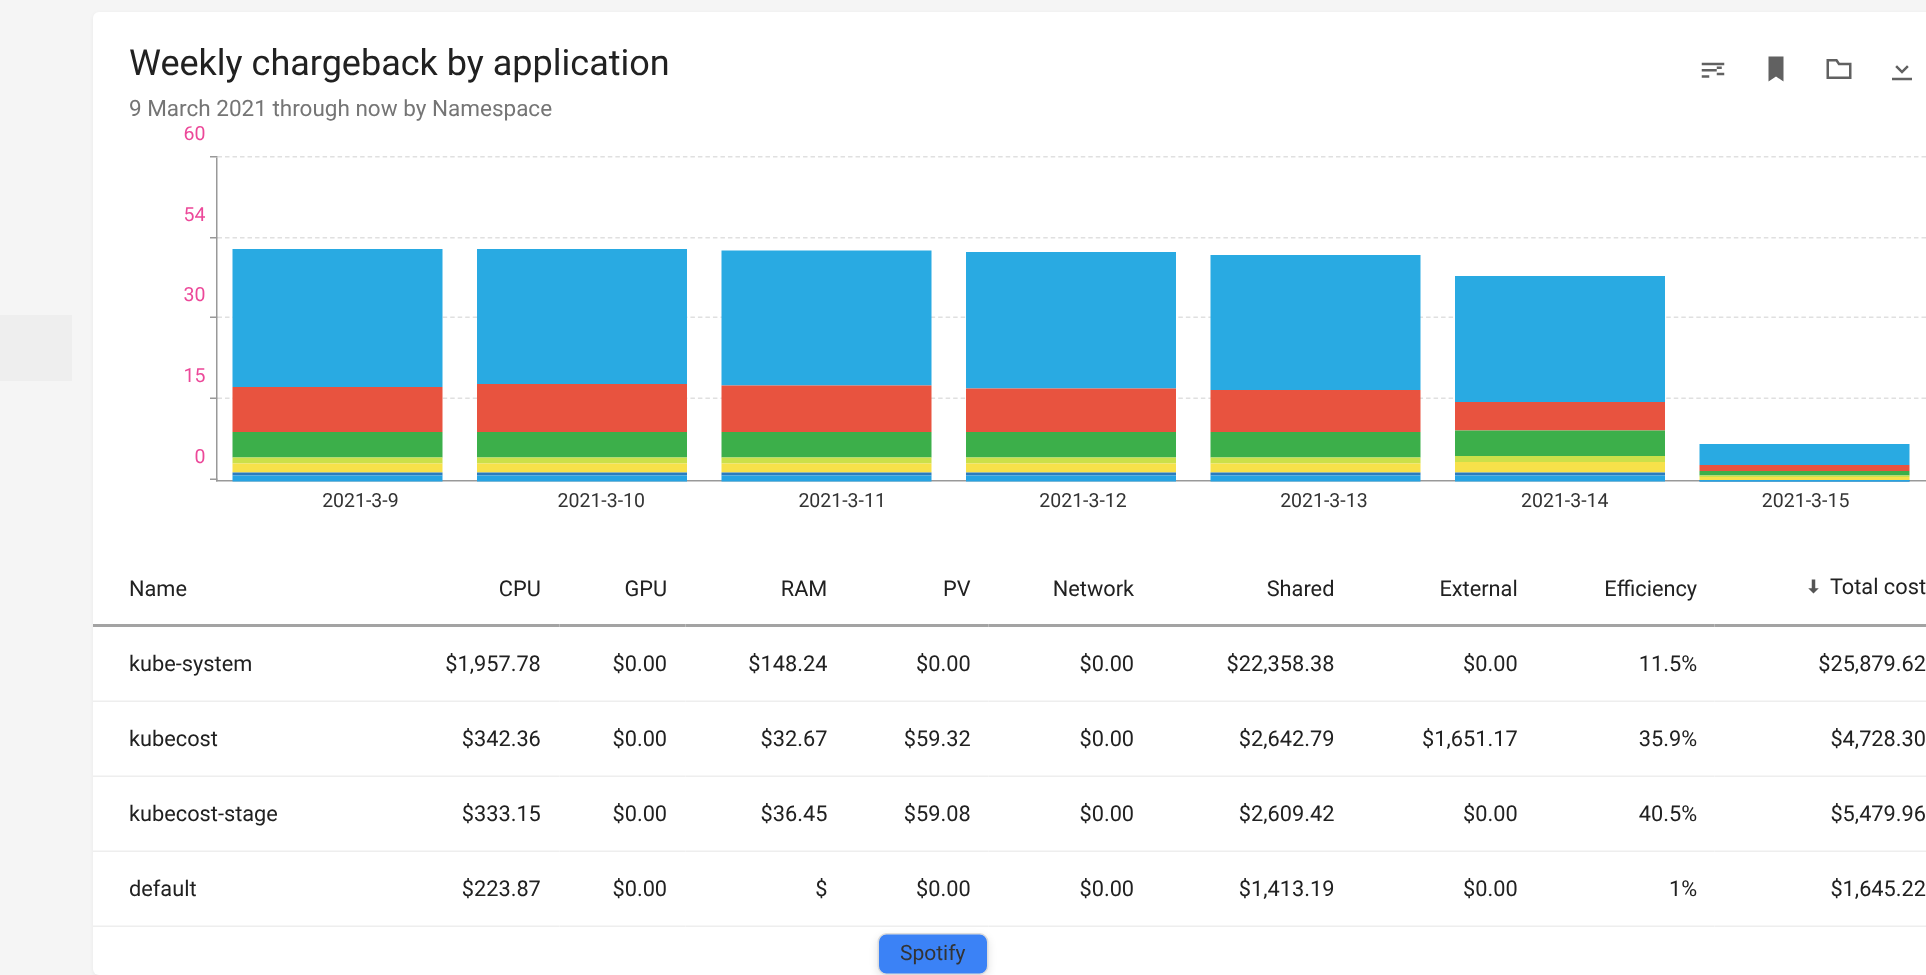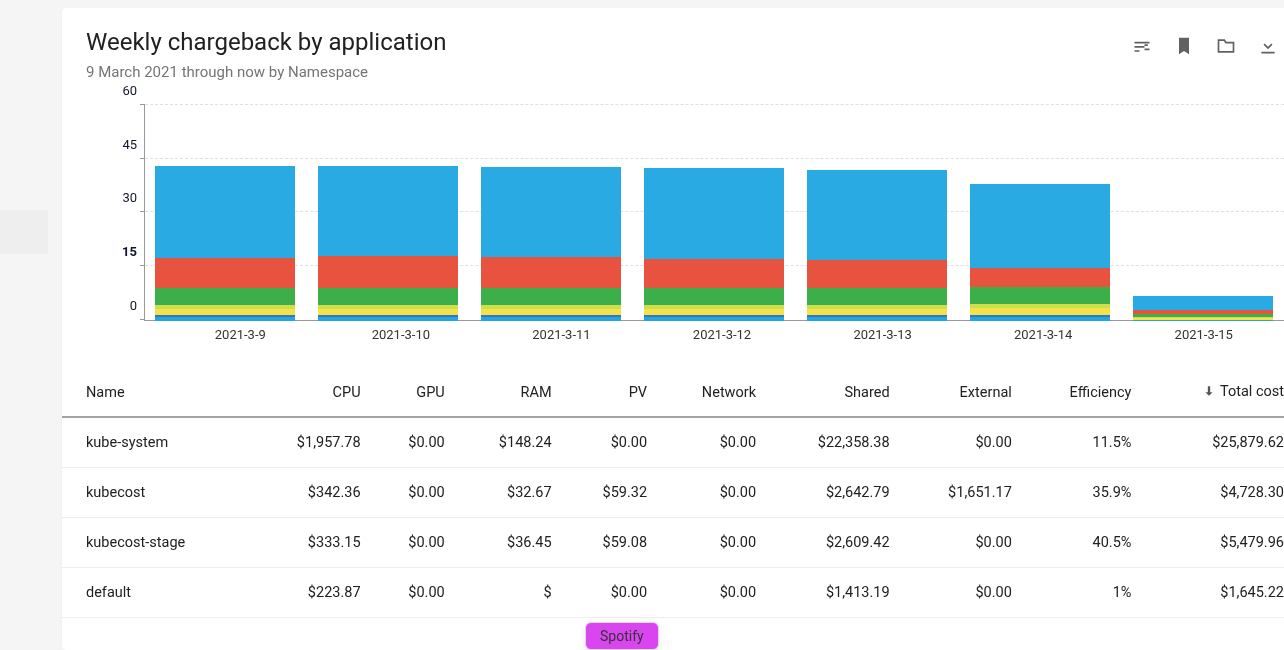--- a/index.html
+++ b/index.html
@@ -87,21 +87,21 @@
   .gridline {
     position: absolute;
     left: 0; right: 0;
     border-top: 1px dashed #e0e0e0;
   }
   .ytick {
     position: absolute;
     right: calc(100% + 8px);
     transform: translateY(-50%);
     font-size: 13px;
-    color: #0f172a;
+    color: #ec4899;
     white-space: nowrap;
   }
   .ytick-small-dash {
     position:absolute;
     left:-5px;
     width:5px;
     border-top:1px solid #999;
   }
   .bars-area {
     position: absolute;
@@ -172,21 +172,21 @@
   }
   .sort-arrow {
     width:14px; height:14px;
     fill:#555;
   }
 
   .tooltip-chip {
     position:absolute;
     left:585px;
     top:622px;
-    background:#d946ef;
+    background:#3b82f6;
     border:1px solid #ddd;
     border-radius:6px;
     padding:5px 14px;
     font-size:14px;
     color:#333;
     box-shadow: 0 2px 6px rgba(0,0,0,0.1);
   }
 </style>
 </head>
 <body>
@@ -224,27 +224,27 @@
         </span>
       </div>
     </div>
 
     <div class="chart-wrap">
       <div class="chart-grid" id="grid">
           <div class="ytick-small-dash" style="bottom: 0%;"></div>
           <div class="ytick" style="bottom: 0%;">0</div>
           <div class="gridline" style="bottom: 25%;"></div>
           <div class="ytick-small-dash" style="bottom: 25%;"></div>
-          <div class="ytick" style="bottom: 25%; font-weight: bold;">15</div>
+          <div class="ytick" style="bottom: 25%;">15</div>
           <div class="gridline" style="bottom: 50%;"></div>
           <div class="ytick-small-dash" style="bottom: 50%;"></div>
           <div class="ytick" style="bottom: 50%;">30</div>
           <div class="gridline" style="bottom: 75%;"></div>
           <div class="ytick-small-dash" style="bottom: 75%;"></div>
-          <div class="ytick" style="bottom: 75%;">45</div>
+          <div class="ytick" style="bottom: 75%;">54</div>
           <div class="gridline" style="bottom: 100%;"></div>
           <div class="ytick-small-dash" style="bottom: 100%;"></div>
           <div class="ytick" style="bottom: 100%;">60</div>
         </div>
       <div class="bars-area" id="bars">
           <div class="bar-slot">
             <div class="bar" style="height: 71.6667%;">
               <div class="seg" style="background: rgb(39, 163, 226); height: 2.32558%;"></div>
               <div class="seg" style="background: rgb(42, 123, 191); height: 1.62791%;"></div>
               <div class="seg" style="background: rgb(247, 225, 74); height: 3.72093%;"></div>

